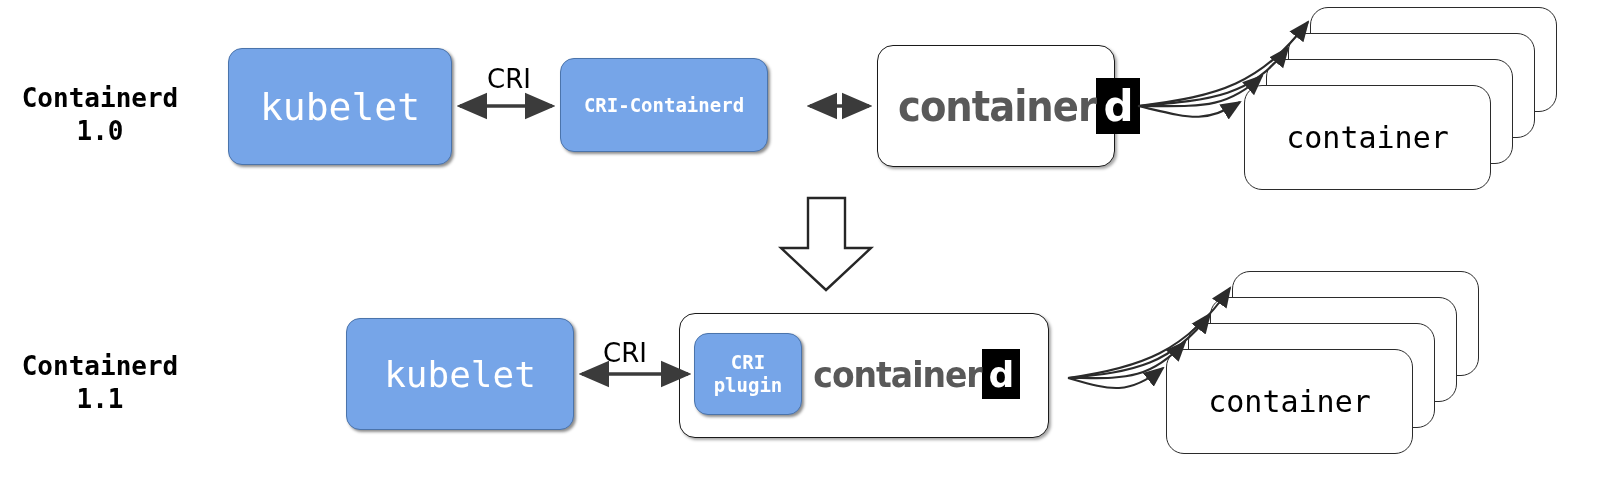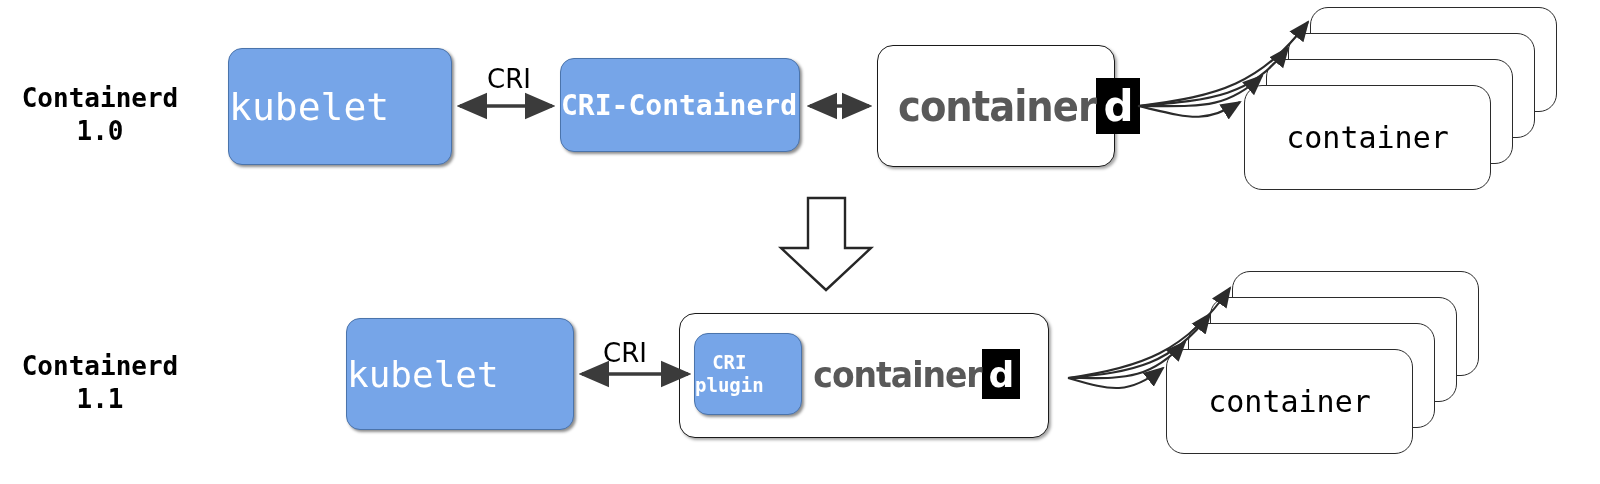--- a/index.html
+++ b/index.html
@@ -21,21 +21,21 @@
     line-height:1.28;
     white-space:pre-line;
     letter-spacing:0px;
   }
   .bluebox{
     position:absolute;
     background:#76a5e8;
     border:1px solid #4b74ab;
     border-radius:14px;
     box-shadow:2px 2px 3px rgba(0,0,0,.45);
-    display:flex;align-items:center;justify-content:flex-start;
+    display:flex;align-items:center;justify-content:center;
     color:#ffffff;
     font-family:"DejaVu Sans Mono","Liberation Mono",monospace;
     text-align:center;
     box-sizing:border-box;
   }
   .whitebox{
     position:absolute;
     background:#ffffff;
     border:1.6px solid #1a1a1a;
     border-radius:16px;
@@ -88,21 +88,21 @@
 
   <div class="row-label" style="left:0px;top:82px;width:200px;">Containerd
 1.0</div>
 
   <div class="bluebox" style="left:228px;top:48px;width:224px;height:117px;font-size:38px;">
     <span>kubelet</span>
   </div>
 
   <div class="edgelabel" style="left:487px;top:64px;">CRI</div>
 
-  <div class="bluebox" style="left:560px;top:58px;width:240px;height:94px;font-size:28px;font-weight:bold;">
+  <div class="bluebox" style="left:560px;top:58px;width:208px;height:94px;font-size:19px;font-weight:bold;">
     <span>CRI-Containerd</span>
   </div>
 
   <div class="whitebox shadowed" style="left:877px;top:45px;width:238px;height:122px;"></div>
   <div class="logo" style="left:900px;top:78px;height:56px;font-size:42px;">
     <span class="word">container</span>
     <span class="dblk" style="width:44px;height:56px;font-size:42px;margin-left:2px;">d</span>
   </div>
 
   <div class="ctrbox" style="left:1310px;top:7px;width:247px;height:105px;"></div>

